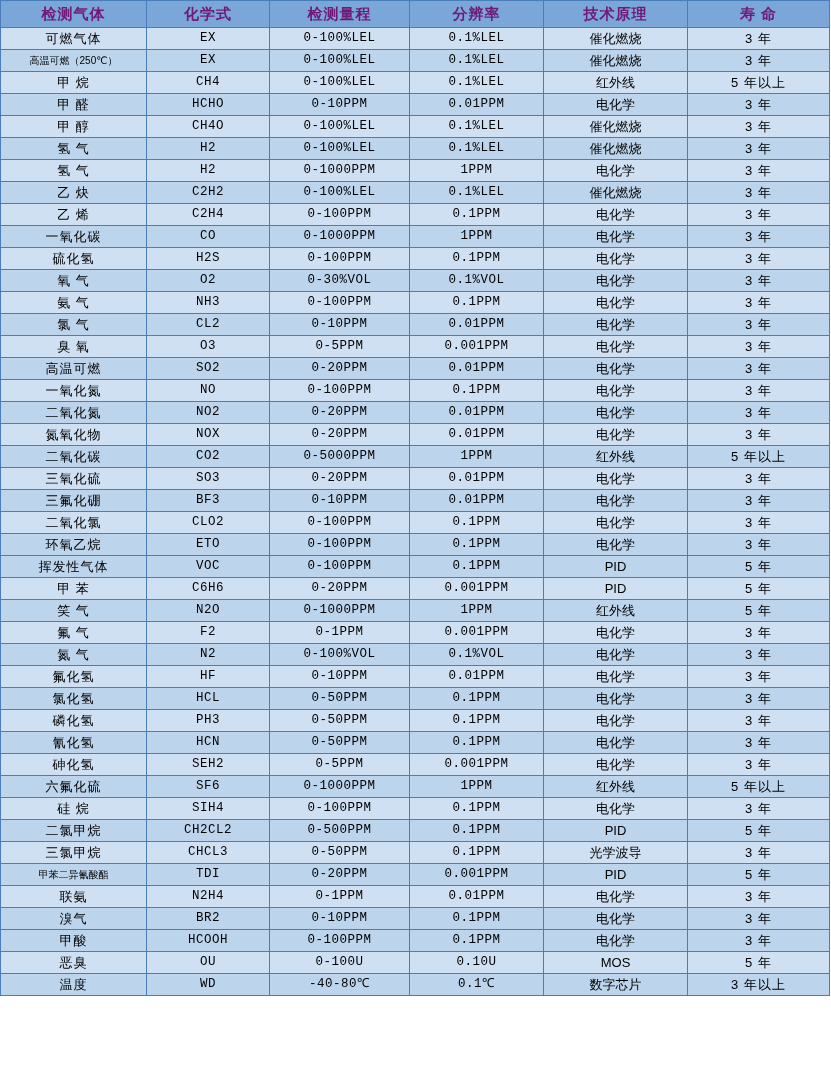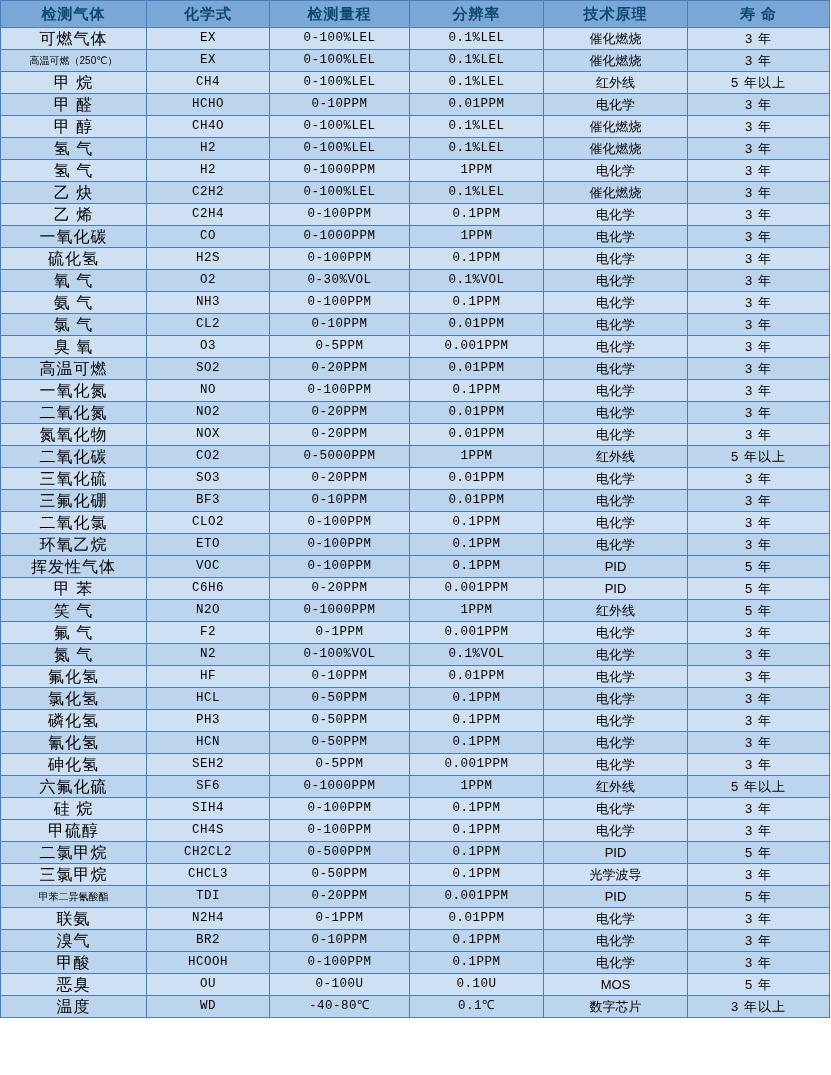--- a/index.html
+++ b/index.html
@@ -30,39 +30,39 @@
     text-align: center;
     vertical-align: middle;
     height: 21px;
     line-height: 21px;
     padding: 0 2px;
     overflow: hidden;
     white-space: nowrap;
   }
   #gas-table thead th {
     background: #7aa7d8;
-    color: #0c4a6e;
+    color: #701a75;
     font-weight: bold;
     font-size: 15px;
     height: 26px;
     line-height: 26px;
     letter-spacing: 1px;
   }
   #gas-table tbody tr.odd td {
     background: #cfe0f2;
   }
   #gas-table tbody tr.even td {
     background: #bcd4ec;
   }
   #gas-table tbody td {
     color: #000000;
     font-size: 13px;
   }
   #gas-table tbody td.name {
-    font-size: 16px;
+    font-size: 13px;
     letter-spacing: 1px;
   }
   #gas-table tbody td.name.tight {
     letter-spacing: 0;
     font-size: 10px;
   }
   #gas-table tbody td.mono {
     font-family: "Liberation Mono", "DejaVu Sans Mono", monospace;
     font-size: 12.5px;
     letter-spacing: 0.5px;
@@ -375,28 +375,20 @@
         <td class="life">5 年以上</td>
       </tr>
       <tr class="odd">
         <td class="name">硅 烷</td>
         <td class="mono">SIH4</td>
         <td class="mono">0-100PPM</td>
         <td class="mono">0.1PPM</td>
         <td>电化学</td>
         <td class="life">3 年</td>
       </tr>
-      <tr class="odd">
-        <td class="name">甲硫醇</td>
-        <td class="mono">CH4S</td>
-        <td class="mono">0-100PPM</td>
-        <td class="mono">0.1PPM</td>
-        <td>电化学</td>
-        <td class="life">3 年</td>
-      </tr>
       <tr class="even">
         <td class="name">二氯甲烷</td>
         <td class="mono">CH2CL2</td>
         <td class="mono">0-500PPM</td>
         <td class="mono">0.1PPM</td>
         <td>PID</td>
         <td class="life">5 年</td>
       </tr>
       <tr class="odd">
         <td class="name">三氯甲烷</td>

